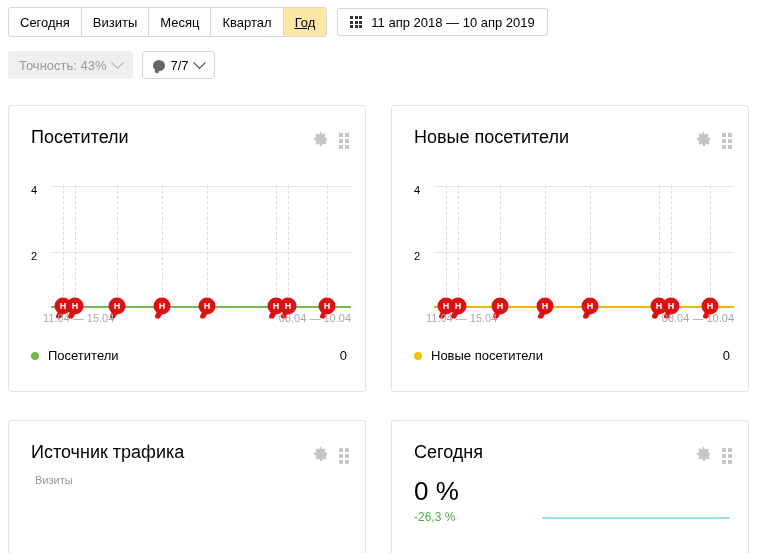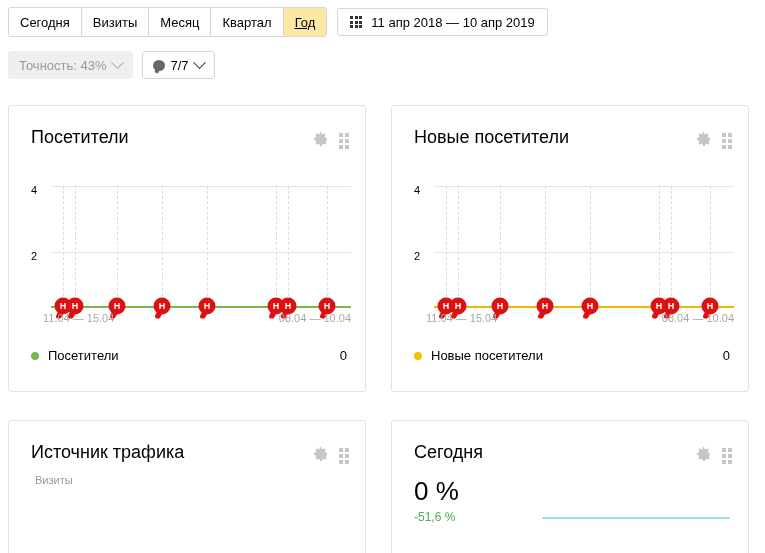--- a/index.html
+++ b/index.html
@@ -500,15 +500,15 @@
     <span class="drag-icon">
       <i></i>
         <i></i>
         <i></i>
         <i></i>
         <i></i>
         <i></i>
     </span>
   </div>
   <div class="big-metric">0 %</div>
-  <div class="delta">-51,6 %</div>
+  <div class="delta">-26,3 %</div>
   <div class="sparkline"></div>
 </div>
 
 </body></html>

